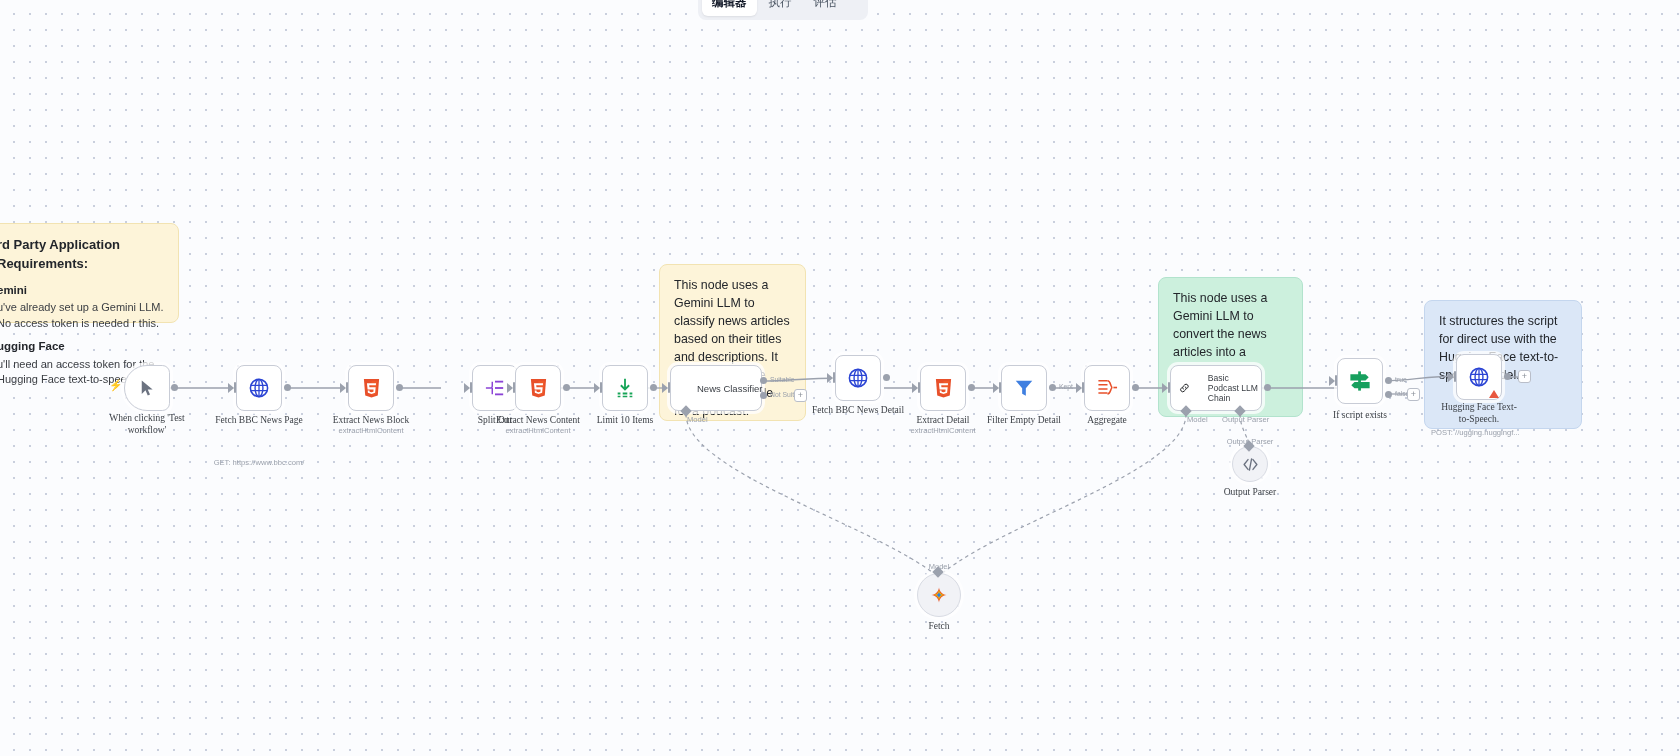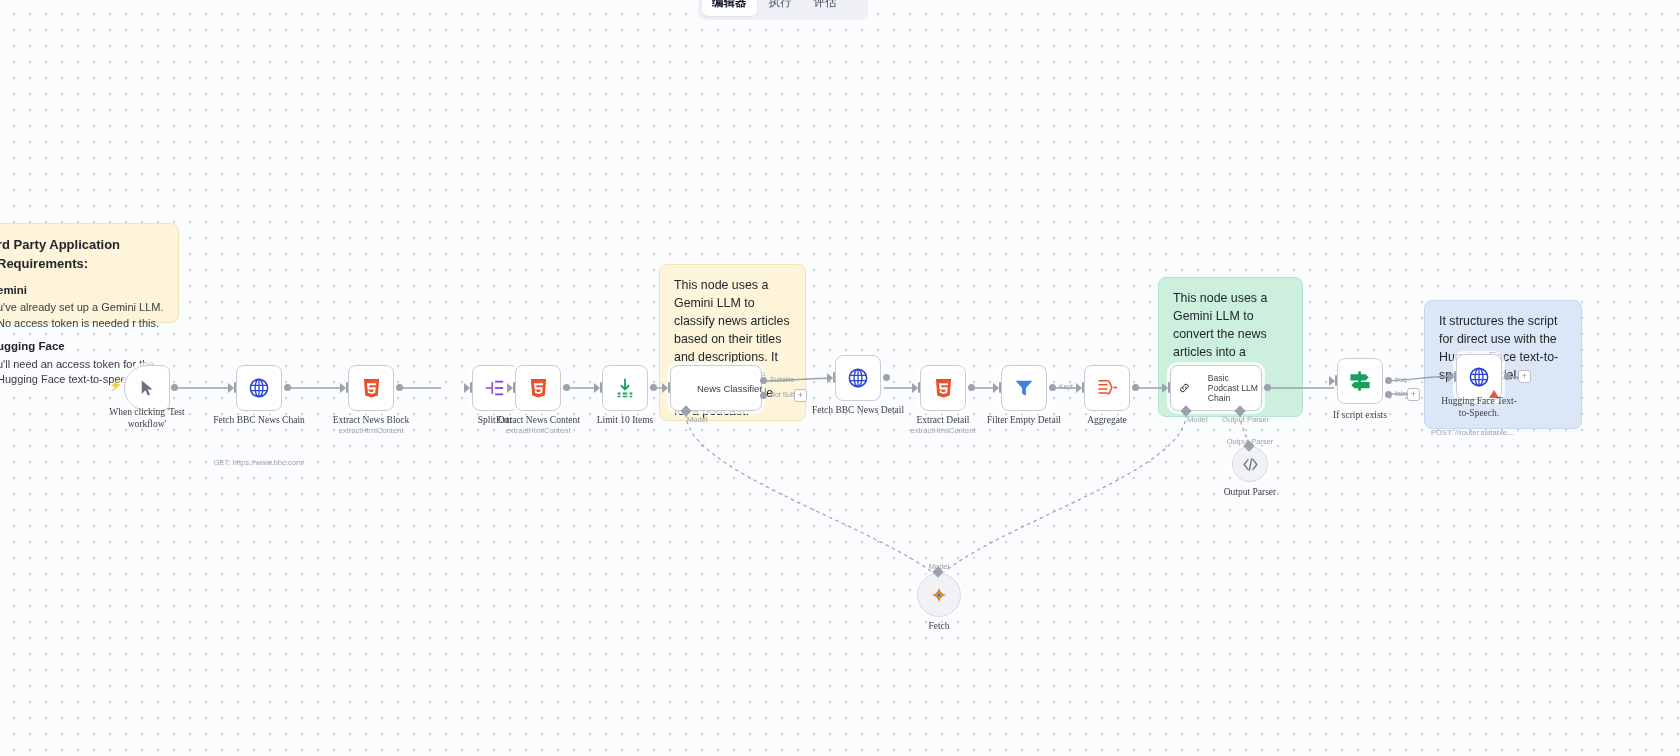--- a/index.html
+++ b/index.html
@@ -84,21 +84,21 @@
   .nbox.round {
     width: 44px; height: 44px; border-radius: 50%;
     background: #f1f2f6; border: 1px solid #d8dbe3;
   }
   .nlabel {
     position: absolute; top: 50px; left: 50%;
     transform: translateX(-50%);
     font-size: 9.5px; color: #3c4046;
     white-space: nowrap; text-align: center; font-family: Liberation Serif, serif;
   }
-  .nlabel.two { top: 42px; line-height: 1.25; }
+  .nlabel.two { top: 48px; line-height: 1.25; }
   .nsub {
     position: absolute; left: 50%; transform: translateX(-50%);
     font-size: 7.6px; color: #9aa0ab; white-space: nowrap;
   }
   .ntop {
     position: absolute; bottom: 50px; left: 50%; transform: translateX(-50%);
     font-size: 7.5px; color: #9aa0ab; white-space: nowrap;
   }
   .inline-label { font-size: 9.5px; color: #3c4046; white-space: nowrap; }
   .port {
@@ -215,21 +215,21 @@
     <div class="port in" style="left:-8px; top:18px;"></div>
     <div class="port bar" style="left:-2px; top:17px;"></div>
     <div class="nbox">
       <svg width="22" height="22" viewBox="0 0 24 24">
         <circle cx="12" cy="12" r="9.4" fill="none" stroke="#2b44d4" stroke-width="1.7"></circle>
         <ellipse cx="12" cy="12" rx="4.3" ry="9.4" fill="none" stroke="#2b44d4" stroke-width="1.5"></ellipse>
         <path d="M2.8 9.2 H21.2 M2.8 14.8 H21.2 M12 2.6 V21.4" stroke="#2b44d4" stroke-width="1.4"></path>
       </svg>
     </div>
     <div class="port" style="left:48px; top:19px;"></div>
-    <div class="nlabel">Fetch BBC News Chain</div>
+    <div class="nlabel">Fetch BBC News Page</div>
     <div class="nsub" style="top:61px;margin-top:32px;">GET: https://www.bbc.com/</div>
   </div>
 
   <div class="node" style="left:348px; top:365px;">
     <div class="port in" style="left:-8px; top:18px;"></div>
     <div class="port bar" style="left:-2px; top:17px;"></div>
     <div class="nbox">
       <svg width="19" height="21" viewBox="0 0 20 22">
         <path d="M2 1 H18 L16.6 18.3 L10 20.6 L3.4 18.3 Z" fill="#e8502a"></path>
         <path d="M10 3.2 V18.6 L15 16.8 L16.1 3.2 Z" fill="#f05a2a"></path>
@@ -404,21 +404,21 @@
       <svg width="22" height="22" viewBox="0 0 24 24">
         <circle cx="12" cy="12" r="9.4" fill="none" stroke="#2b44d4" stroke-width="1.7"></circle>
         <ellipse cx="12" cy="12" rx="4.3" ry="9.4" fill="none" stroke="#2b44d4" stroke-width="1.5"></ellipse>
         <path d="M2.8 9.2 H21.2 M2.8 14.8 H21.2 M12 2.6 V21.4" stroke="#2b44d4" stroke-width="1.4"></path>
       </svg>
       <span class="warn-tri"></span>
     </div>
     <div class="port" style="left:48px; top:19px;"></div>
     <div class="plusbox" style="left:62px; top:16px;">+</div>
     <div class="nlabel two" style="white-space:pre-line; width:84px;">Hugging Face Text-to-Speech.</div>
-    <div class="nsub" style="top:74px; width:96px; overflow:hidden;">POST: //router.suitable...</div>
+    <div class="nsub" style="top:74px; width:96px; overflow:hidden;">POST: //ugging.huggingf...</div>
   </div>
 
   <div class="node" style="left:917px; top:573px;">
     <div class="ntop" style="bottom:46px;">Model</div>
     <div class="sub-port" style="left:17px; top:-5px;"></div>
     <div class="nbox round">
       <svg width="20" height="20" viewBox="0 0 24 24">
         <path d="M12 3 C12.6 8 16 11.4 21 12 C16 12.6 12.6 16 12 21 C11.4 16 8 12.6 3 12 C8 11.4 11.4 8 12 3 Z" fill="#e8502a"></path>
         <path d="M12 5.5 C12.5 9.2 14.8 11.5 18.5 12 C14.8 12.5 12.5 14.8 12 18.5 C11.5 14.8 9.2 12.5 5.5 12 C9.2 11.5 11.5 9.2 12 5.5 Z" fill="#f5b400"></path>
         <path d="M12 8 C12.3 10.4 13.6 11.7 16 12 C13.6 12.3 12.3 13.6 12 16 C11.7 13.6 10.4 12.3 8 12 C10.4 11.7 11.7 10.4 12 8 Z" fill="#2b7de9"></path>

